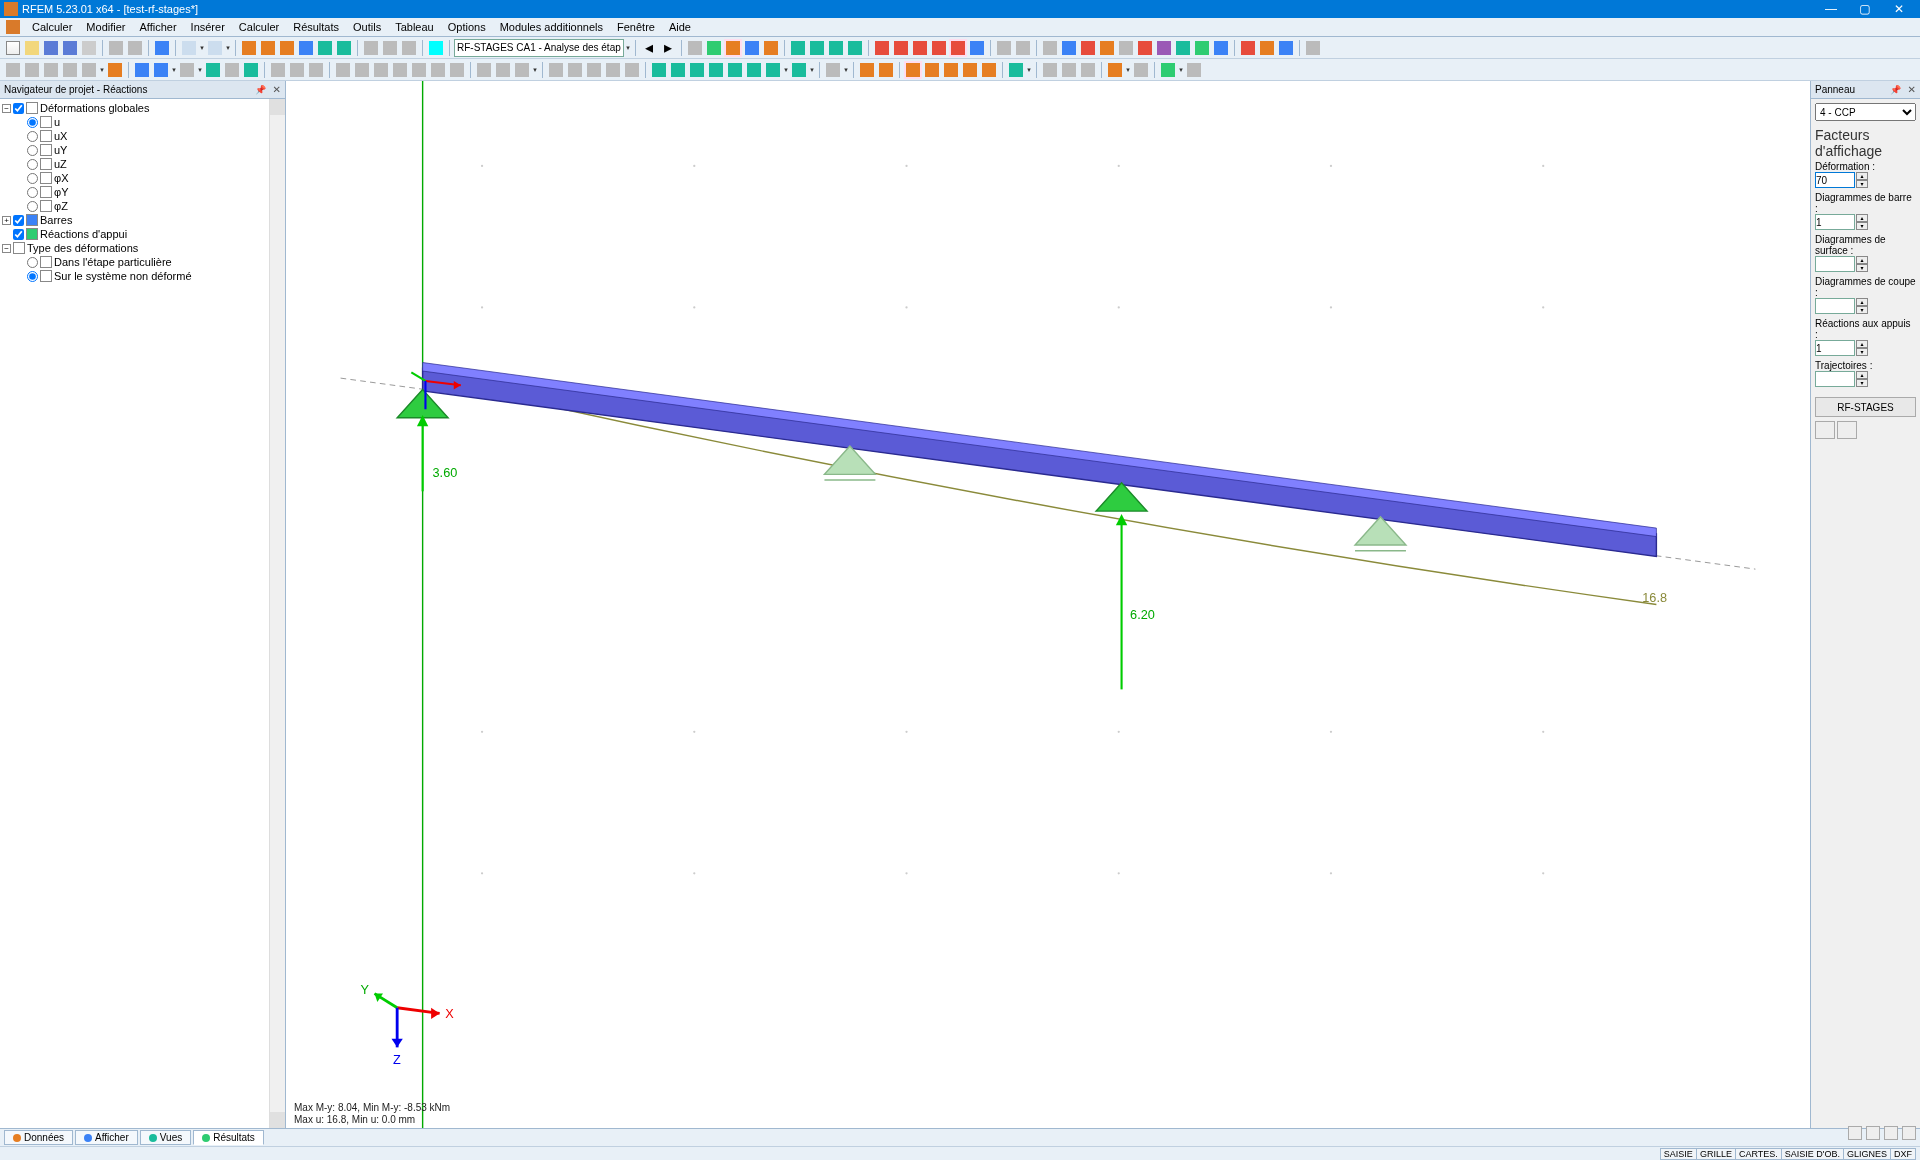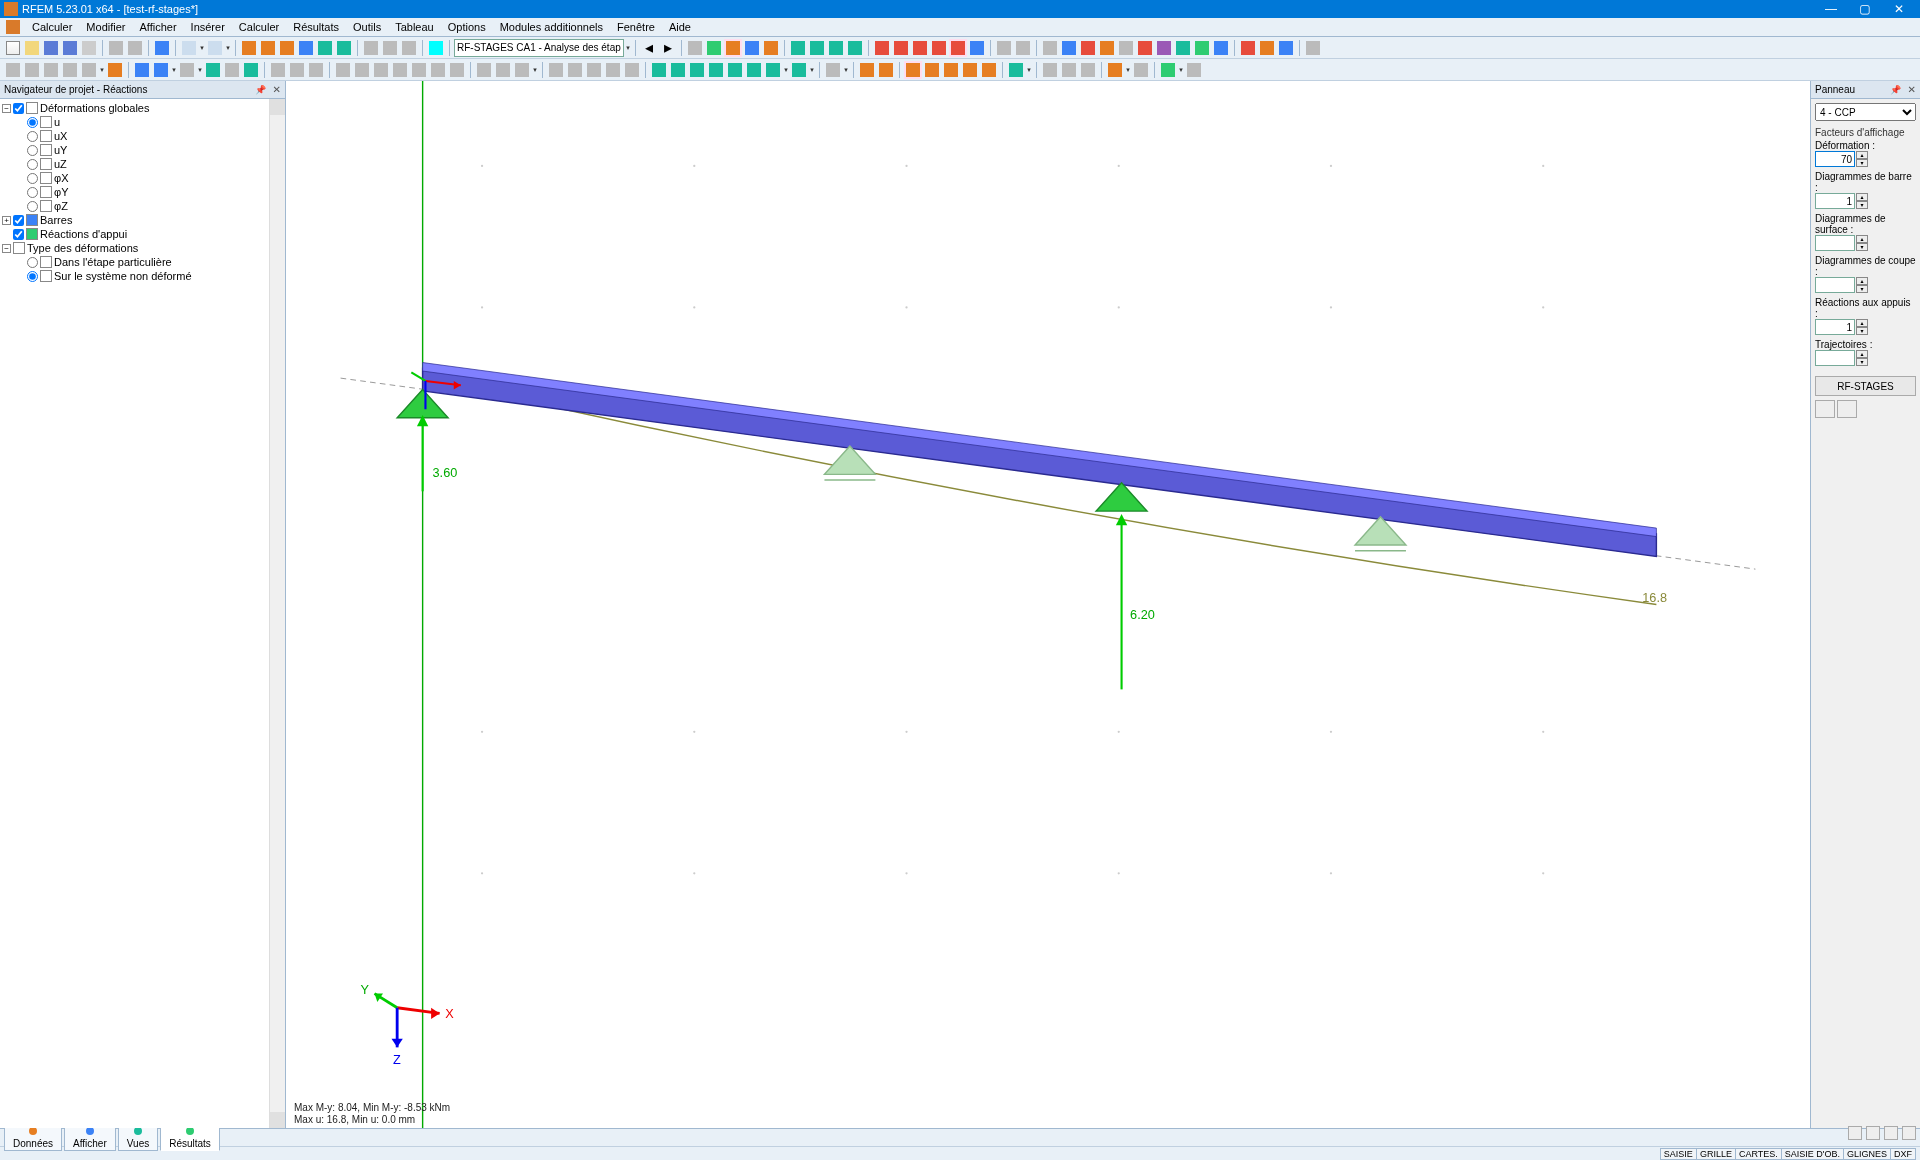--- a/index.html
+++ b/index.html
@@ -42,34 +42,34 @@
 .viewport svg { width: 100%; height: 100%; }
 .vp-overlay { position: absolute; top: 2px; left: 8px; font-size: 10px; color: #222; line-height: 12px; }
 .vp-bottom { position: absolute; bottom: 2px; left: 8px; font-size: 10px; color: #222; line-height: 12px; }
 
 .right-panel { width: 110px; background: #f0f0f0; border-left: 1px solid #a0b8d0; display: flex; flex-direction: column; font-size: 10px; }
 .right-panel .hdr { height: 18px; background: #dce6f0; border-bottom: 1px solid #a0b8d0; padding: 2px 4px; display: flex; align-items: center; }
 .right-panel .hdr .pin { margin-left: auto; font-size: 9px; color: #555; cursor: pointer; }
 .right-panel .hdr .x { margin-left: 6px; font-size: 10px; color: #555; cursor: pointer; }
 .right-panel .body { padding: 4px; flex: 1; }
 .right-panel select { width: 100%; font-size: 10px; height: 18px; }
-.right-panel .sect-title { font-size: 10px; margin: 6px 0 2px; color: #333; }
+.right-panel .sect-title { font-size: 14px; margin: 6px 0 2px; color: #333; }
 .right-panel .field { display: flex; align-items: center; margin-bottom: 4px; }
-.right-panel .field input { width: 40px; height: 16px; font-size: 10px; text-align: right; border: 1px solid #7a9; padding-right: 2px; }
+.right-panel .field input { width: 40px; height: 16px; font-size: 10px; border: 1px solid #7a9; padding-right: 2px; }
 .right-panel .field.active input { border: 1px solid #0078d7; }
 .right-panel .spin { display: flex; flex-direction: column; margin-left: 1px; }
 .right-panel .spin div { width: 12px; height: 8px; border: 1px solid #888; font-size: 6px; line-height: 6px; text-align: center; background: #eee; cursor: pointer; }
 .right-panel .module-btn { width: 100%; height: 20px; background: #e8e8e8; border: 1px solid #aaa; font-size: 10px; cursor: pointer; margin-top: 6px; }
 .right-panel .small-btns { display: flex; gap: 2px; margin-top: 4px; }
 .right-panel .small-btns div { width: 20px; height: 18px; border: 1px solid #aaa; background: #eee; cursor: pointer; }
 .right-foot { position: absolute; bottom: 20px; right: 4px; display: flex; gap: 4px; }
 .right-foot div { width: 14px; height: 14px; border: 1px solid #aaa; background: #eee; cursor: pointer; }
 
 .bottom-tabs { height: 18px; background: #e8f0f7; border-top: 1px solid #a0b8d0; display: flex; align-items: center; font-size: 10px; padding: 0 4px; gap: 2px; }
-.bottom-tabs .tab { padding: 1px 8px; border: 1px solid #a0b8d0; background: #f4f8fc; cursor: pointer; display: flex; align-items: center; gap: 3px; flex-direction: column; }
+.bottom-tabs .tab { padding: 1px 8px; border: 1px solid #a0b8d0; background: #f4f8fc; cursor: pointer; display: flex; align-items: center; gap: 3px; }
 .bottom-tabs .tab .dot { width: 8px; height: 8px; border-radius: 50%; }
 .bottom-tabs .tab.active { background: #fff; border-bottom: 1px solid #fff; }
 
 .statusbar { height: 14px; background: #e8f0f7; border-top: 1px solid #c0d0e0; display: flex; justify-content: flex-end; align-items: flex-end; font-size: 9px; padding: 0 4px; gap: 0; }
 .statusbar .cell { border: 1px solid #a0b8d0; padding: 0 3px; height: 12px; line-height: 11px; margin-left: -1px; background: #f0f4f8; cursor: pointer; }
 
 
 .c-new{background:linear-gradient(#fff,#eee);border:1px solid #888}.c-open{background:#f2d77c}.c-save{background:#5b7bd6}.c-print{background:#ccc}
 .c-undo{background:#cde}.c-redo{background:#cde}
 .c-red{background:#e74c3c}.c-blue{background:#3b82f6}.c-green{background:#2ecc71}.c-cyan{background:#0ff}.c-orange{background:#e67e22}.c-gray{background:#bbb}.c-purple{background:#9b59b6}.c-teal{background:#1abc9c}

